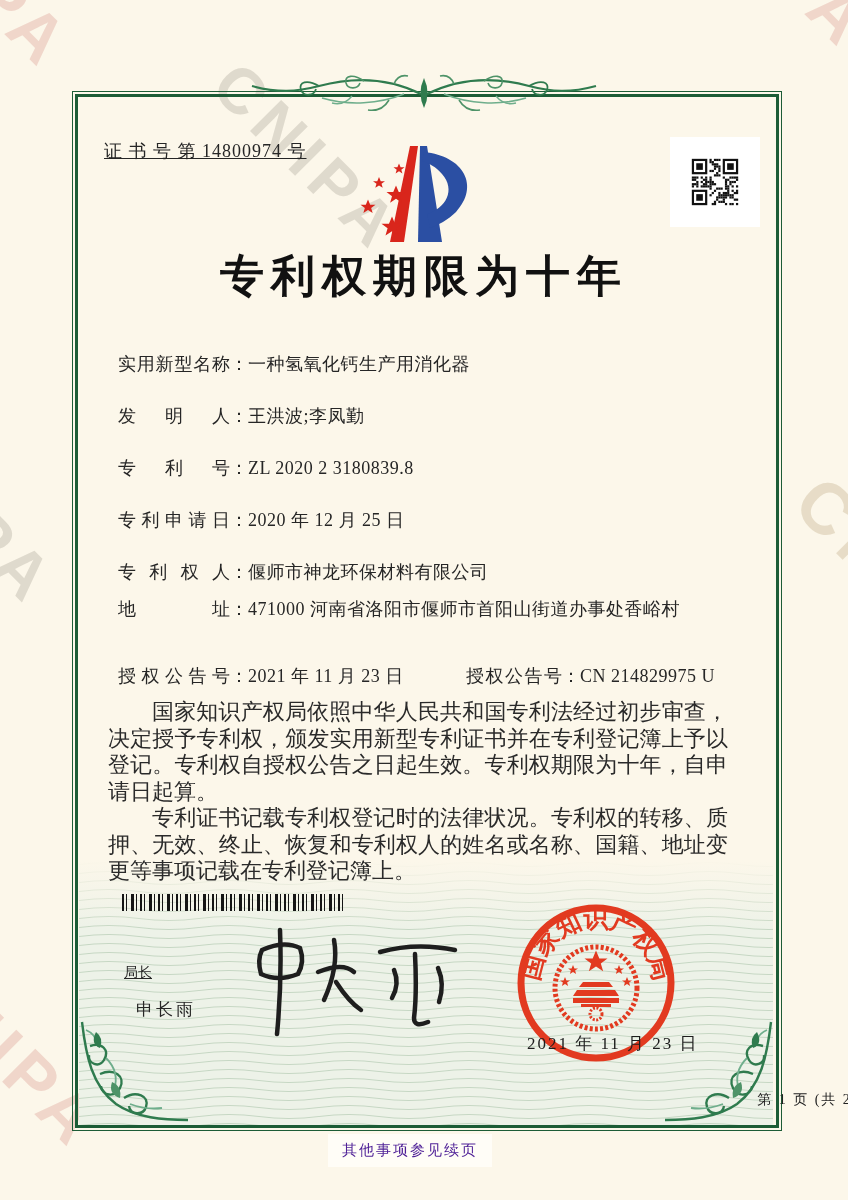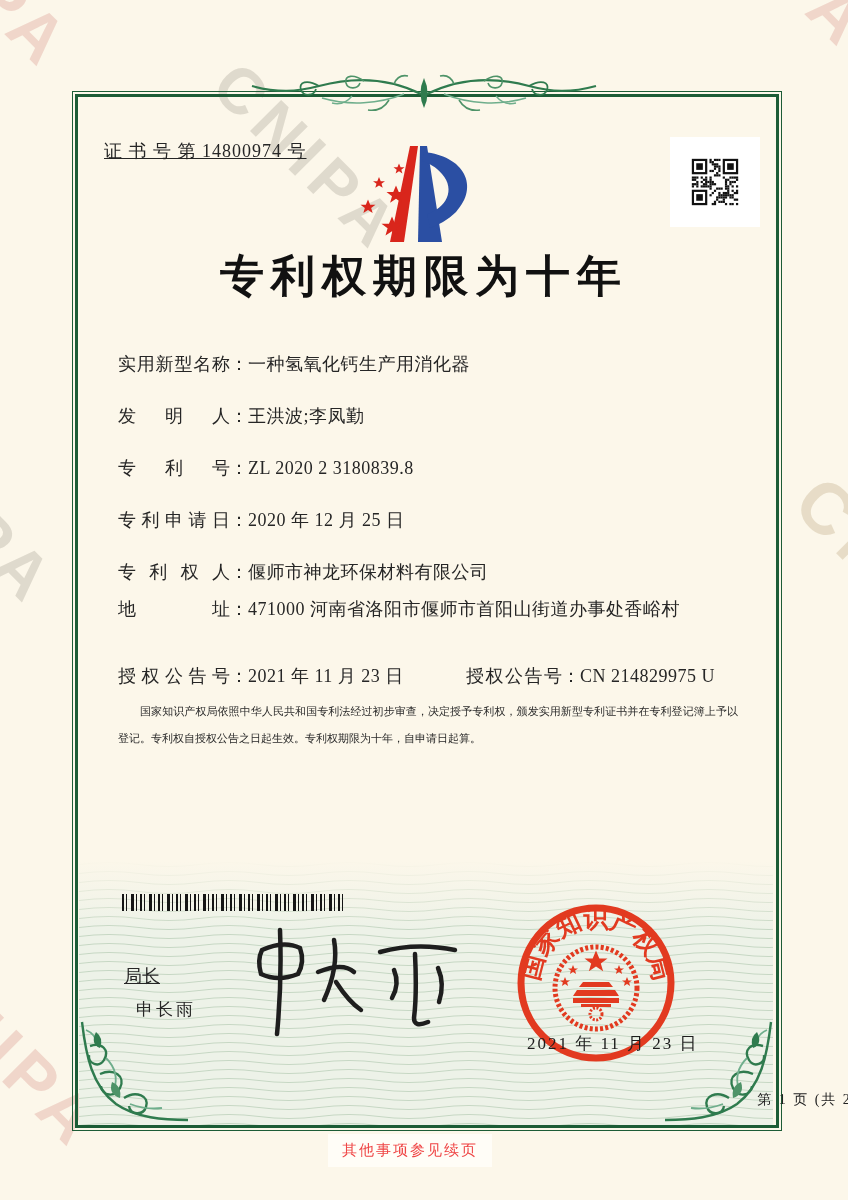--- a/index.html
+++ b/index.html
@@ -59,47 +59,47 @@
   }
   .fields{position:absolute; left:118px; top:352px; width:660px; z-index:4; font-size:18px;}
   .frow{position:absolute; left:0; white-space:nowrap;}
   .flabel{
     display:inline-block; width:112px; text-align:justify; text-align-last:justify;
     vertical-align:top;
   }
   .fvalue{letter-spacing:0.5px;}
   .fvalue.fixed{display:inline-block; width:218px;}
   .paras{
-    position:absolute; left:118px; top:699px; width:620px; z-index:4;
-    font-size:11px; line-height:26.5px; text-align:justify; color:#2a2a2a;font-family:Liberation Mono, monospace;
+    position:absolute; left:108px; top:699px; width:620px; z-index:4;
+    font-size:22px; line-height:26.5px; text-align:justify; color:#2a2a2a;
   }
   .paras p{margin:0; text-indent:2em;}
   .barcode{
     position:absolute; left:122px; top:894px; width:222px; height:17px; z-index:4;
     background:repeating-linear-gradient(90deg,
       #151515 0 2px, transparent 2px 4px,
       #151515 4px 5px, transparent 5px 9px,
       #151515 9px 12px, transparent 12px 14px,
       #151515 14px 15px, transparent 15px 18px);
   }
-  .director-title{position:absolute; left:124px; top:964px; z-index:4; font-size:18px;text-decoration:underline;}
+  .director-title{position:absolute; left:124px; top:964px; z-index:4; font-size:14px;text-decoration:underline;}
   .director-name{position:absolute; left:136px; top:998px; z-index:4; font-size:17px; letter-spacing:3px;}
   .signature{position:absolute; left:248px; top:922px; z-index:5;}
   .seal{position:absolute; left:513px; top:900px; z-index:4;}
   .seal-date{
     position:absolute; left:527px; top:1032px; z-index:5;
     font-size:17px; color:#1d1d1d; letter-spacing:2px;
   }
   .page-num{
     position:absolute; left:0; top:1091px; width:100%; z-index:4;
     text-align:right; font-size:14px; letter-spacing:2px; color:#222;margin-left:32px;
   }
   .cont-note{
     position:absolute; left:328px; top:1134px; z-index:4;
-    background:#fffdf7; padding:7px 14px; font-size:15px; letter-spacing:2px; color:#ef4444;
+    background:#fffdf7; padding:7px 14px; font-size:15px; letter-spacing:2px; color:#4c1d95;
   }
 </style>
 </head>
 <body>
 
 <div class="page">
 
   <div class="wm pink" style="left:-150px; top:-70px; font-size:68px;">CNIPA</div>
   <div class="wm gray" style="left:190px; top:120px; font-size:64px;">CNIPA</div>
   <div class="wm pink" style="left:650px; top:-90px; font-size:68px;">CNIPA</div>
@@ -336,20 +336,21 @@
     <div class="frow" style="top:245px;">
       <span class="flabel">地址</span>：<span class="fvalue">471000  河南省洛阳市偃师市首阳山街道办事处香峪村</span>
     </div>
     <div class="frow" style="top:312px;">
       <span class="flabel">授权公告号</span>：<span class="fvalue fixed">2021 年 11 月 23 日</span><span class="flabel" style="width:96px;">授权公告号</span>：<span class="fvalue">CN 214829975 U</span>
     </div>
   </div>
 
   <div class="paras">
     <p>国家知识产权局依照中华人民共和国专利法经过初步审查，决定授予专利权，颁发实用新型专利证书并在专利登记簿上予以登记。专利权自授权公告之日起生效。专利权期限为十年，自申请日起算。</p>
+    <p>专利证书记载专利权登记时的法律状况。专利权的转移、质押、无效、终止、恢复和专利权人的姓名或名称、国籍、地址变更等事项记载在专利登记簿上。</p>
   </div>
 
   <div class="barcode"></div>
 
   <div class="director-title">局长</div>
   <div class="director-name">申长雨</div>
 
   <svg class="signature" width="215" height="120" viewBox="0 0 215 120">
     <g fill="none" stroke="#1e1e1e" stroke-width="4.5" stroke-linecap="round">
       <path d="M14,28 Q36,18 52,26 Q57,40 50,52 Q30,60 13,52 Q9,38 14,28"></path>

